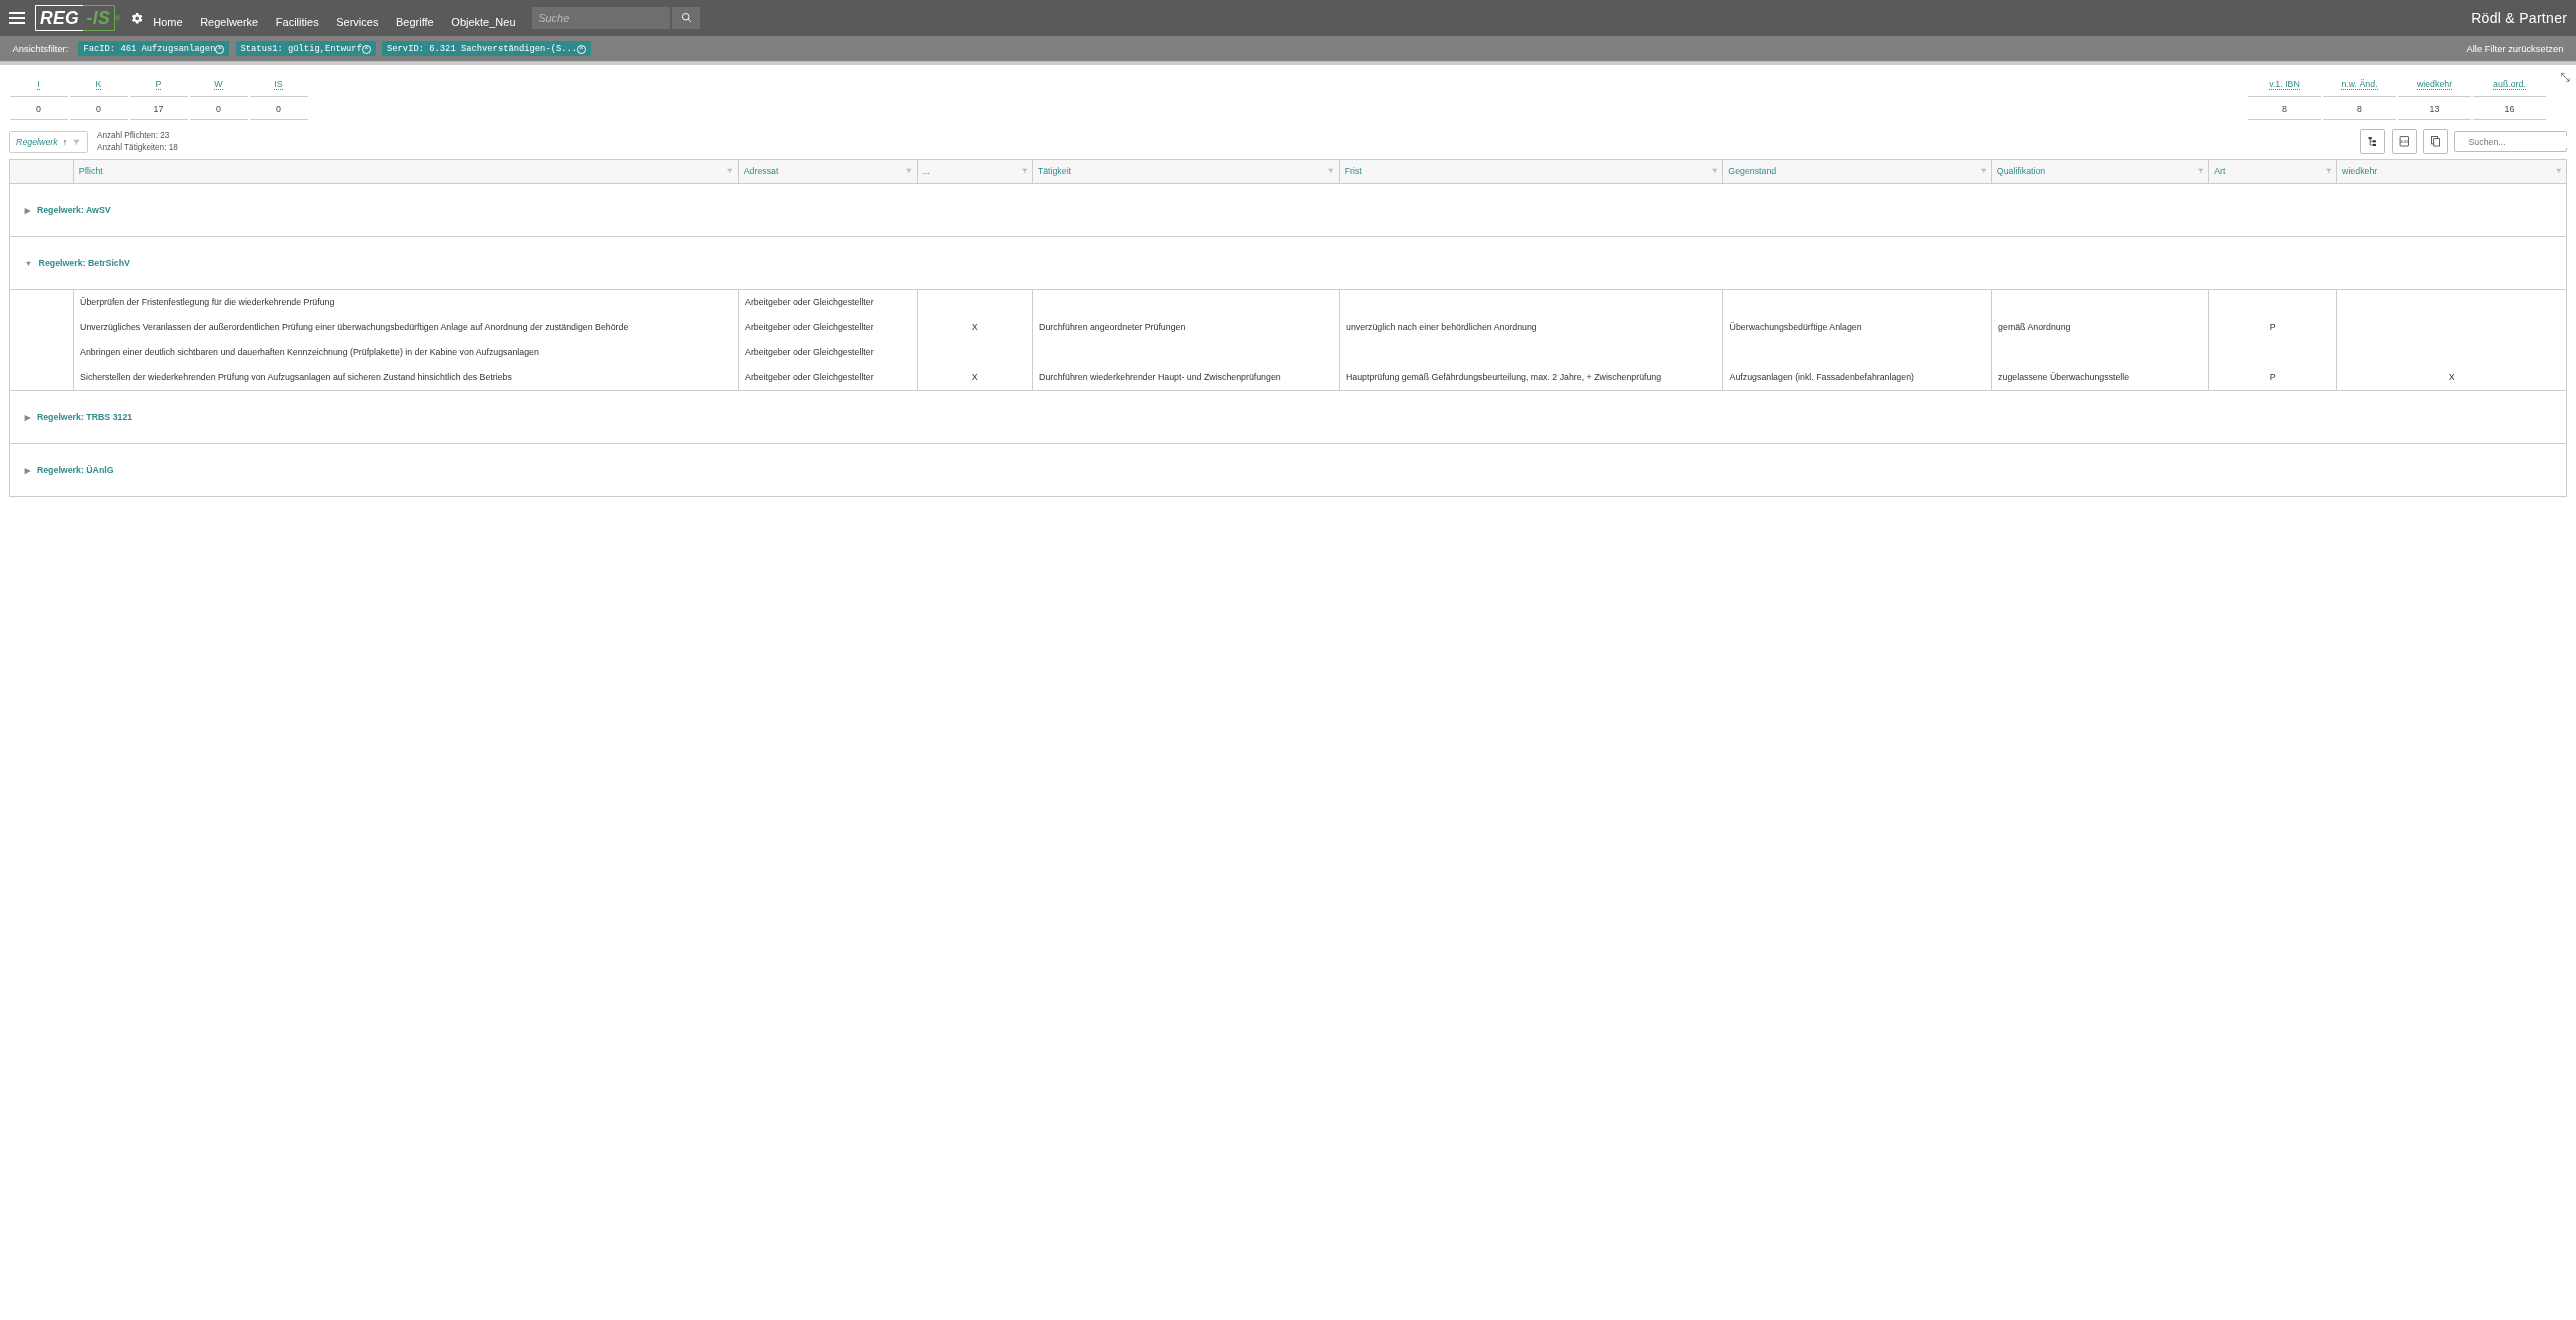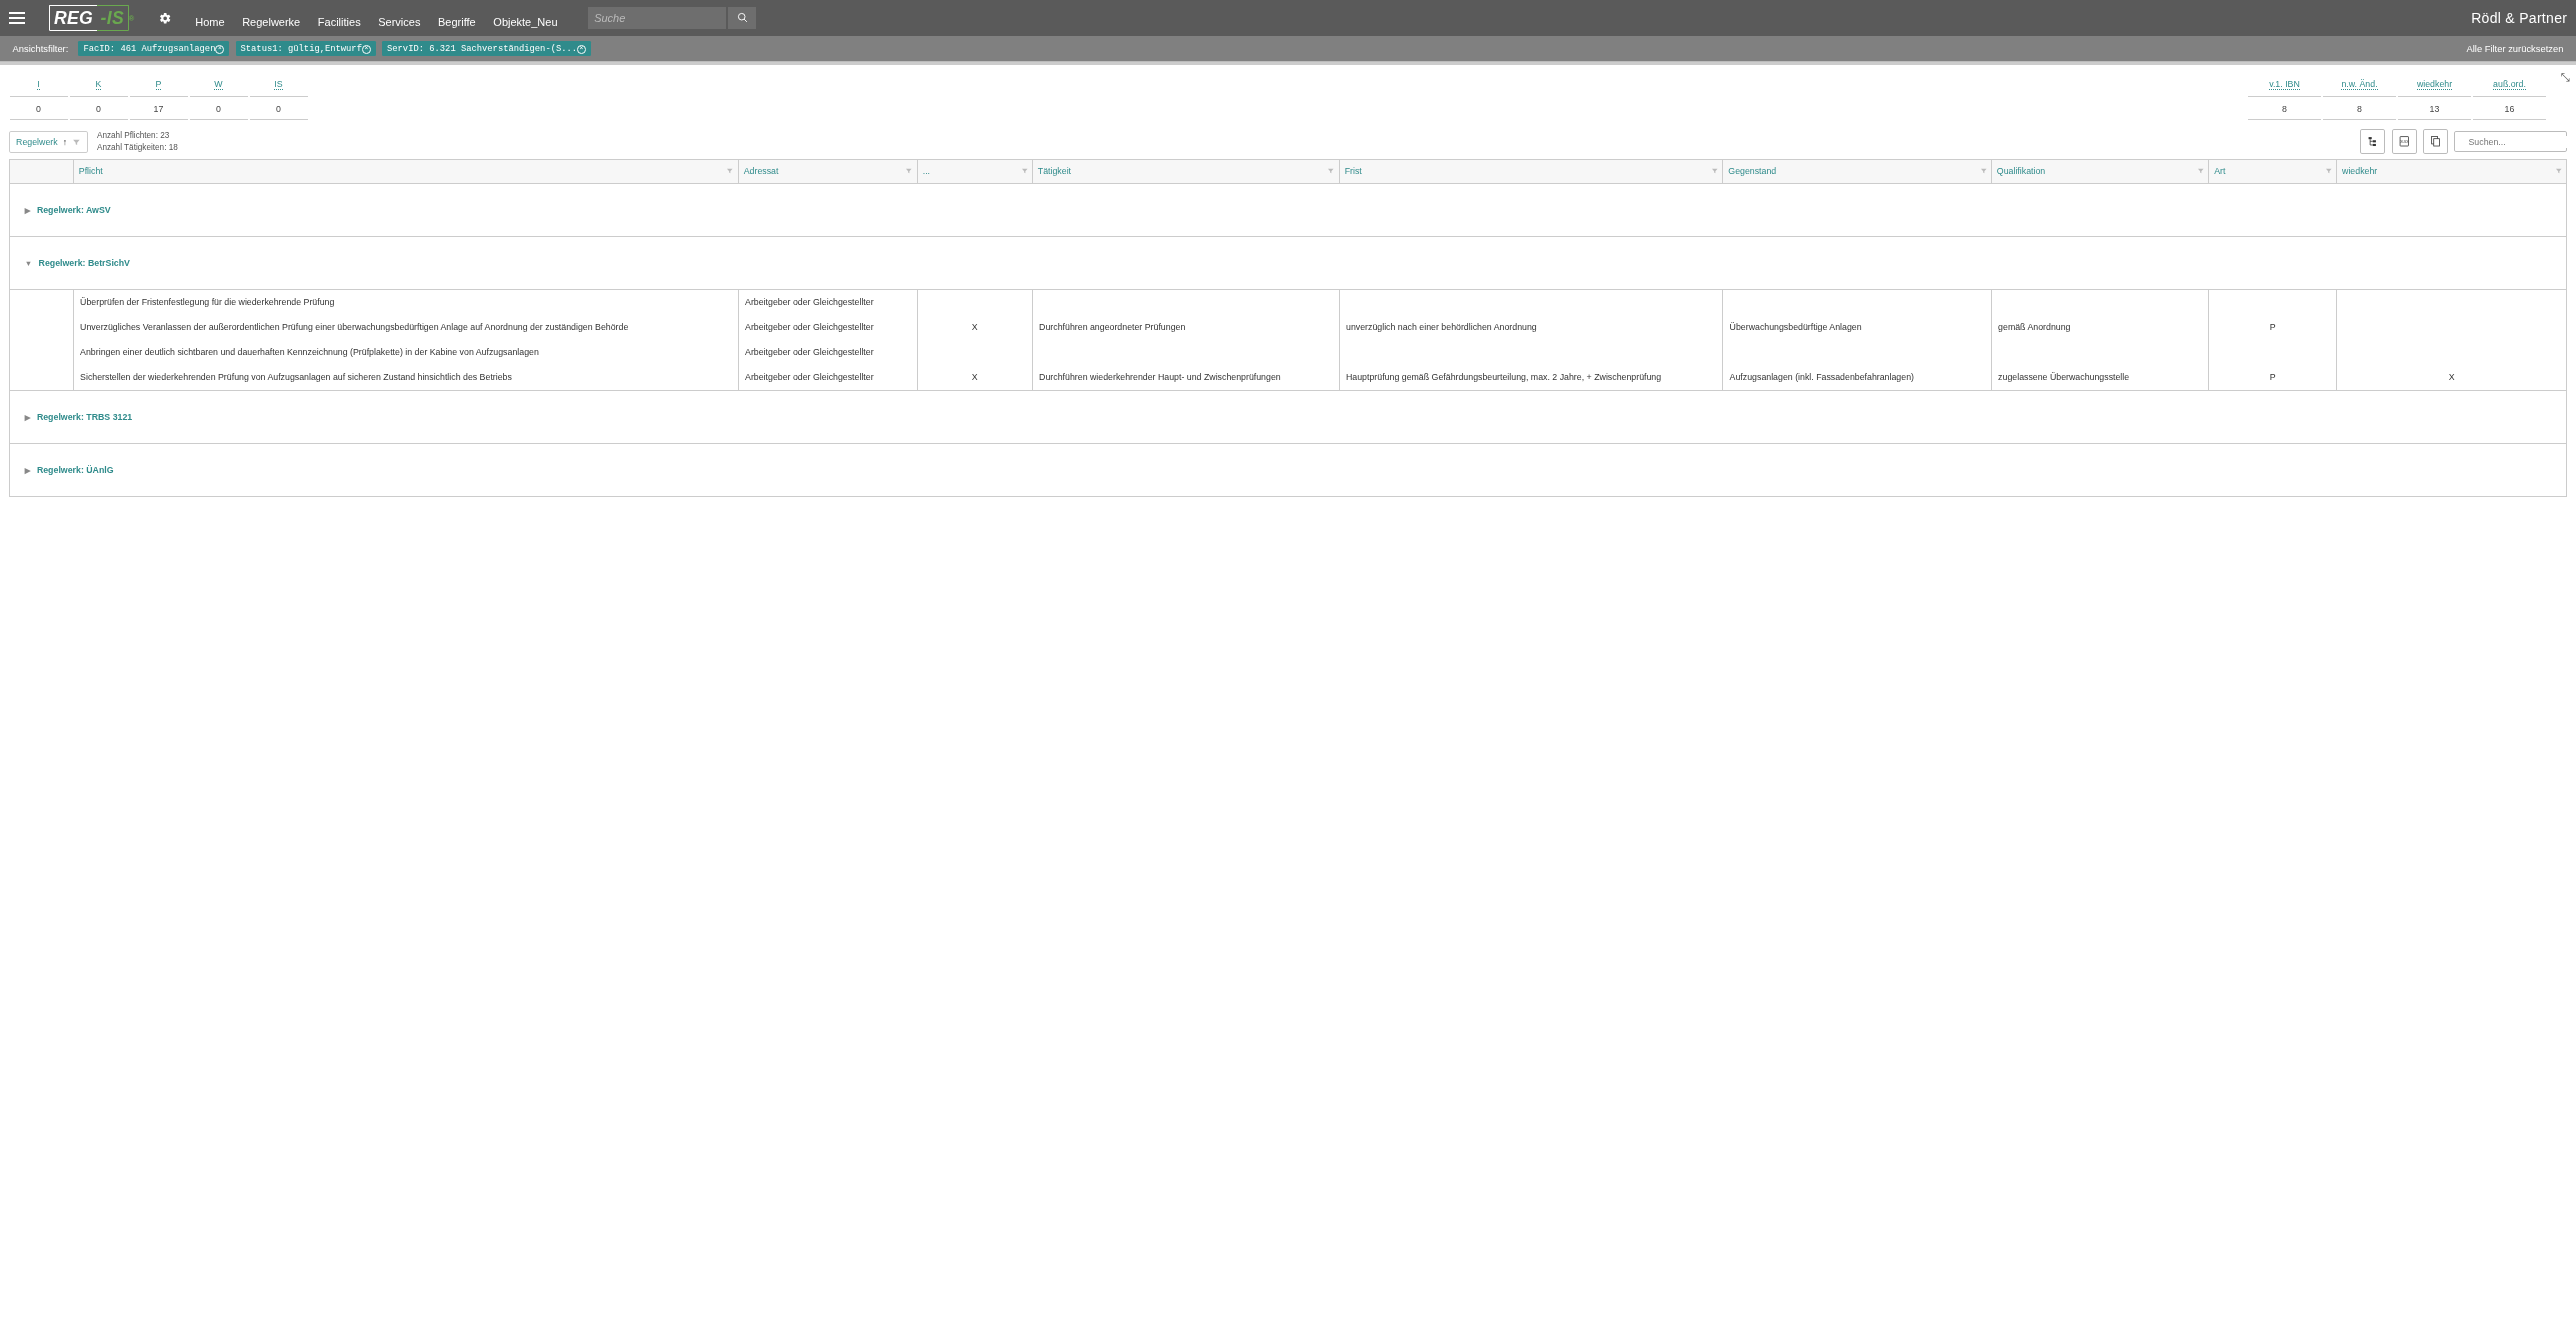--- a/index.html
+++ b/index.html
@@ -12,21 +12,21 @@
   }
 
   
   .header {
     background: #5a5a5a;
     color: #fff;
     display: flex;
     align-items: center;
     padding: 0 8.8px;
     height: 36px;
-    gap: 24px;
+    gap: 10px;
   }
   .hamburger {
     width: 16.4px; height: 12.6px;
     display: flex; flex-direction: column; justify-content: space-between;
     cursor: pointer;
   }
   .hamburger div { height: 1.9px; background: #fff; }
   .logo { font-size: 17.6px; font-weight: 600; letter-spacing: 0.3px; display:flex; align-items:center; }
   .logo .reg { color:#fff; border:1.3px solid #fff; padding: 1.3px 3.8px 1.3px 3.8px; border-right:none; border-radius: 1.3px 0 0 1.3px; font-style: italic; }
   .logo .is { color:#6aa84f; border:1.3px solid #6aa84f; padding: 1.3px 3.8px 1.3px 3.8px; border-left:none; border-radius: 0 1.3px 1.3px 0; font-style: italic;}
@@ -68,21 +68,21 @@
   .stat-table th { font-weight:normal; color:#777; border-bottom:0.6px solid #ccc; padding:5px 0 6.3px; text-align:center; }
   .stat-table th span.link { color:#2f8b8b; border-bottom:0.6px dotted #2f8b8b; cursor:pointer; }
   .stat-table td { border-bottom:0.6px solid #ccc; padding:5px 0; text-align:center; color:#444; }
   .collapse-icon { position:absolute; right:6.3px; top:6.3px; cursor:pointer; font-size:11.3px; color:#555; }
 
   
   .toolbar {
     display:flex; align-items:center; padding:5px 8.8px; gap:8.8px;
   }
   .sort-btn {
-    border:0.6px solid #ccc; border-radius:1.9px; padding:5px 6.3px; display:flex; align-items:flex-end; gap:5px; cursor:pointer;
+    border:0.6px solid #ccc; border-radius:1.9px; padding:5px 6.3px; display:flex; align-items:flex-end; gap:5px; cursor:pointer;font-style:italic;
   }
   .sort-btn .text { color:#2f8b8b; }
   .counts { font-size:8.2px; color:#555; line-height:1.4; }
   .tool-right { margin-left:auto; display:flex; align-items:center; gap:6.3px; }
   .icon-btn {
     border:0.6px solid #bbb; border-radius:1.9px; width:25px; height:25px; display:flex; align-items:center; justify-content:center; cursor:pointer;
   }
   .table-search {
     display:flex; align-items:center; border:0.6px solid #bbb; border-radius:1.9px; padding:3.8px 6.3px; width:113px; gap:5px;
   }

